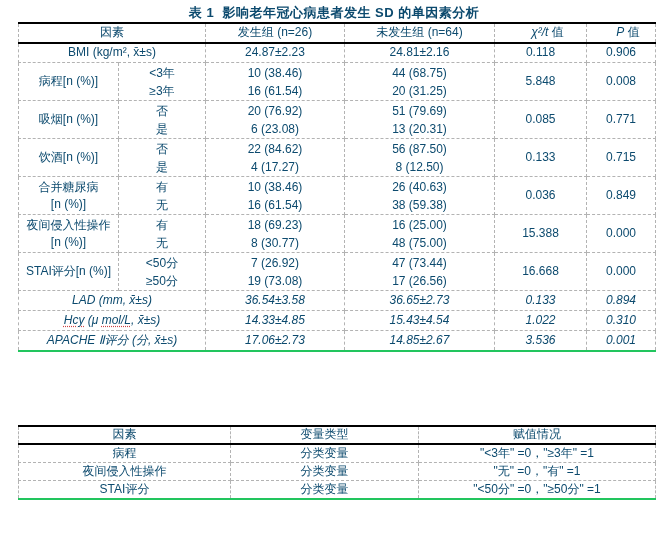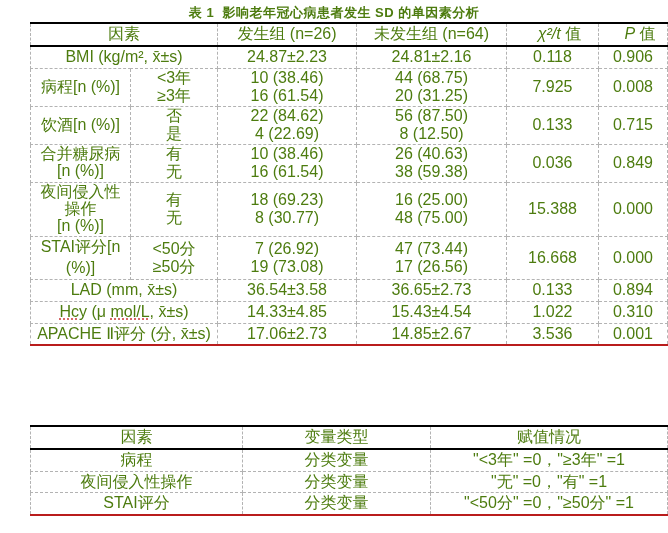--- a/index.html
+++ b/index.html
@@ -1,39 +1,39 @@
 <!DOCTYPE html>
 <html><head>
 <meta charset="utf-8">
 <style>
   html,body { margin:0; padding:0; background:#ffffff; }
   .page {
     position:relative; width:668px; height:533px; background:#ffffff;
-    font-family:"Liberation Sans", sans-serif; color:#4d7c0f;
+    font-family:"Liberation Sans", sans-serif; color:#0c4a6e;
     overflow:hidden;
   }
   .tbl-title {
     position:absolute; left:0; width:668px; text-align:center;
     font-weight:bold; font-size:13px; white-space:pre; letter-spacing:0.5px;
   }
   #title1 { top:4px; }
   #title2 { top:402px; }
   table {
-    position:absolute; left:30px; border-collapse:collapse; table-layout:fixed;
-    font-size:16px; border-top:2px solid #000; border-bottom:2px solid #b91c1c;
+    position:absolute; left:18px; border-collapse:collapse; table-layout:fixed;
+    font-size:12px; border-top:2px solid #000; border-bottom:2px solid #22c55e;
   }
   #table1 { top:22px; width:637px; }
   #table2 { top:425px; width:637px; }
   td {
     border:1px dashed #b3b3b3; padding:0 2px; text-align:center;
     vertical-align:middle; overflow:hidden; line-height:1.3;
   }
   tr.head td { border-bottom:2px solid #000; }
   tr.h18 td { height:18px; }
-  tr.h19 td { height:19px; }
+  tr.h19 td { height:19px;font-style:italic; }
   tr.h37 td { height:37px; }
   #table2 tr.head td { height:16px; }
   #table2 tr.h17 td { height:17px; }
   .ln { height:18px; line-height:18px; }
   .pre { white-space:pre-line; line-height:17px; display:inline-block; }
   i { font-style:italic;margin-left:14px; }
   .sq {
     text-decoration:underline dotted #cc4444;
     text-underline-offset:2px;
     margin-top:28px;
@@ -79,35 +79,52 @@
         <div class="ln">≥3年</div>
       </td>
       <td>
         <div class="ln">10 (38.46)</div>
         <div class="ln">16 (61.54)</div>
       </td>
       <td>
         <div class="ln">44 (68.75)</div>
         <div class="ln">20 (31.25)</div>
       </td>
-      <td>7.925</td>
+      <td>5.848</td>
       <td>0.008</td>
     </tr>
 
 
-
-    <tr class="h37">
-      <td>饮酒[n (%)]</td>
+    <tr class="h37">
+      <td>吸烟[n (%)]</td>
       <td>
         <div class="ln">否</div>
         <div class="ln">是</div>
       </td>
       <td>
+        <div class="ln">20 (76.92)</div>
+        <div class="ln">6 (23.08)</div>
+      </td>
+      <td>
+        <div class="ln">51 (79.69)</div>
+        <div class="ln">13 (20.31)</div>
+      </td>
+      <td>0.085</td>
+      <td>0.771</td>
+    </tr>
+
+    <tr class="h37">
+      <td>饮酒[n (%)]</td>
+      <td>
+        <div class="ln">否</div>
+        <div class="ln">是</div>
+      </td>
+      <td>
         <div class="ln">22 (84.62)</div>
-        <div class="ln">4 (22.69)</div>
+        <div class="ln">4 (17.27)</div>
       </td>
       <td>
         <div class="ln">56 (87.50)</div>
         <div class="ln">8 (12.50)</div>
       </td>
       <td>0.133</td>
       <td>0.715</td>
     </tr>
 
     <tr class="h37">

